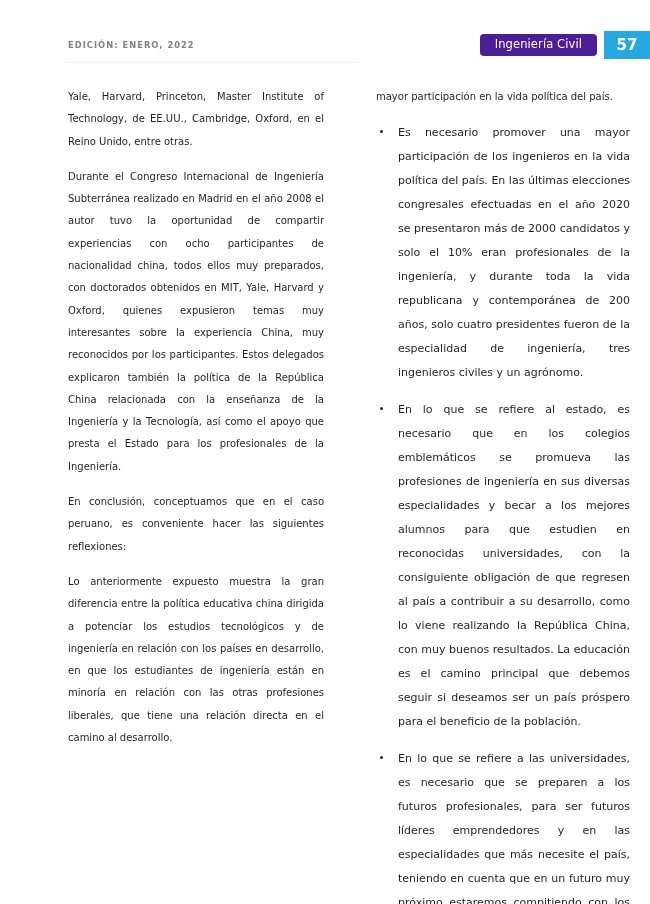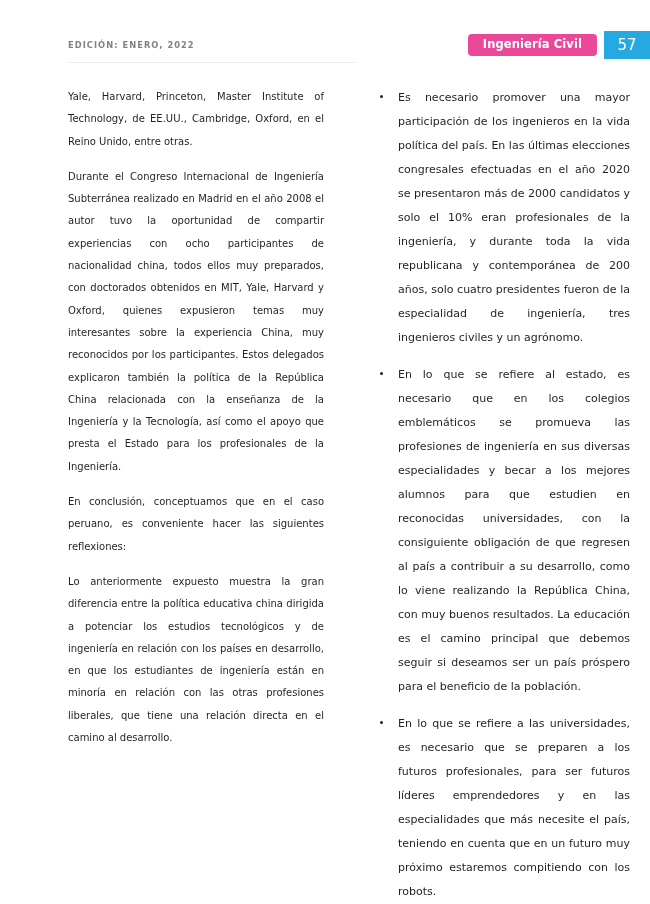--- a/index.html
+++ b/index.html
@@ -38,35 +38,35 @@
     letter-spacing: 1.05px;
     color: #808285;
     font-weight: 600;
     text-transform: uppercase;
     white-space: nowrap;
   }
   .header-spacer {
     flex: 1 1 auto;
   }
   .section-tag {
-    background: #ec4899;
+    background: #4c1d95;
     color: #ffffff;
     font-size: 11.5px;
-    font-weight: 700;
+    font-weight: 400;
     padding: 5px 15px 6px 15px;
     border-radius: 4px;
     letter-spacing: 0.1px;
     white-space: nowrap;
     line-height: 1;
   }
   .page-number-box {
     background: #26a9e0;
     color: #ffffff;
     font-size: 15px;
-    font-weight: 400;
+    font-weight: 700;
     width: 46px;
     height: 28px;
     display: flex;
     align-items: center;
     justify-content: center;
     margin-left: 7px;
     line-height: 1;
   }
 
   .header-rule {
@@ -155,20 +155,21 @@
 
     <div class="column col-left">
       <p class="para">Yale, Harvard, Princeton, Master Institute of Technology, de EE.UU., Cambridge, Oxford, en el Reino Unido, entre otras.</p>
       <p class="para">Durante el Congreso Internacional de Ingeniería Subterránea realizado en Madrid en el año 2008 el autor tuvo la oportunidad de compartir experiencias con ocho participantes de nacionalidad china, todos ellos muy preparados, con doctorados obtenidos en MIT, Yale, Harvard y Oxford, quienes expusieron temas muy interesantes sobre la experiencia China, muy reconocidos por los participantes. Estos delegados explicaron también la política de la República China relacionada con la enseñanza de la Ingeniería y la Tecnología, así como el apoyo que presta el Estado para los profesionales de la Ingeniería.</p>
       <p class="para">En conclusión, conceptuamos que en el caso peruano, es conveniente hacer las siguientes reflexiones:</p>
       <p class="para">Lo anteriormente expuesto muestra la gran diferencia entre la política educativa china dirigida a potenciar los estudios tecnológicos y de ingeniería en relación con los países en desarrollo, en que los estudiantes de ingeniería están en minoría en relación con las otras profesiones liberales, que tiene una relación directa en el camino al desarrollo.</p>
 
     </div>
 
     <div class="column col-right">
+      <p class="para">mayor participación en la vida política del país.</p>
 
       <ul class="bullets">
         <li>
           <span class="dot"></span>
           <span>Es necesario promover una mayor participación de los ingenieros en la vida política del país. En las últimas elecciones congresales efectuadas en el año 2020 se presentaron más de 2000 candidatos y solo el 10% eran profesionales de la ingeniería, y durante toda la vida republicana y contemporánea de 200 años, solo cuatro presidentes fueron de la especialidad de ingeniería, tres ingenieros civiles y un agrónomo.</span>
         </li>
         <li>
           <span class="dot"></span>
           <span>En lo que se refiere al estado, es necesario que en los colegios emblemáticos se promueva las profesiones de ingeniería en sus diversas especialidades y becar a los mejores alumnos para que estudien en reconocidas universidades, con la consiguiente obligación de que regresen al país a contribuir a su desarrollo, como lo viene realizando la República China, con muy buenos resultados. La educación es el camino principal que debemos seguir si deseamos ser un país próspero para el beneficio de la población.</span>
         </li>

